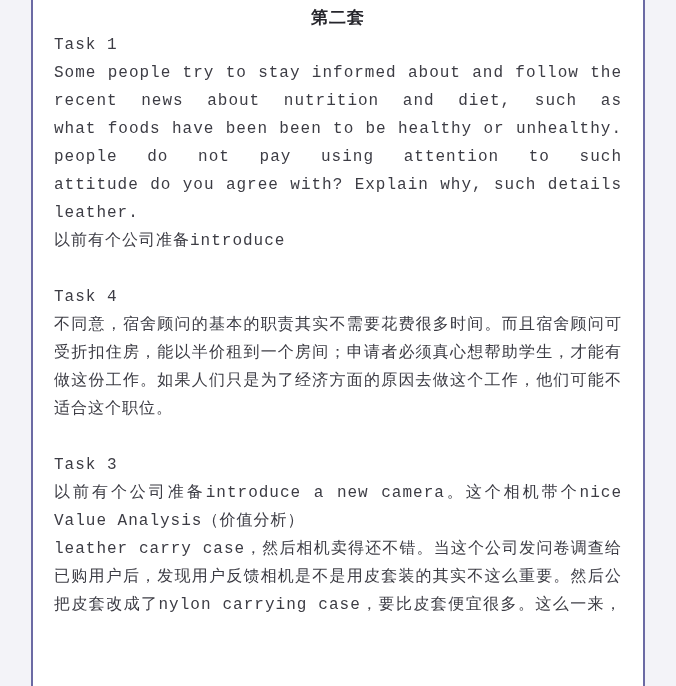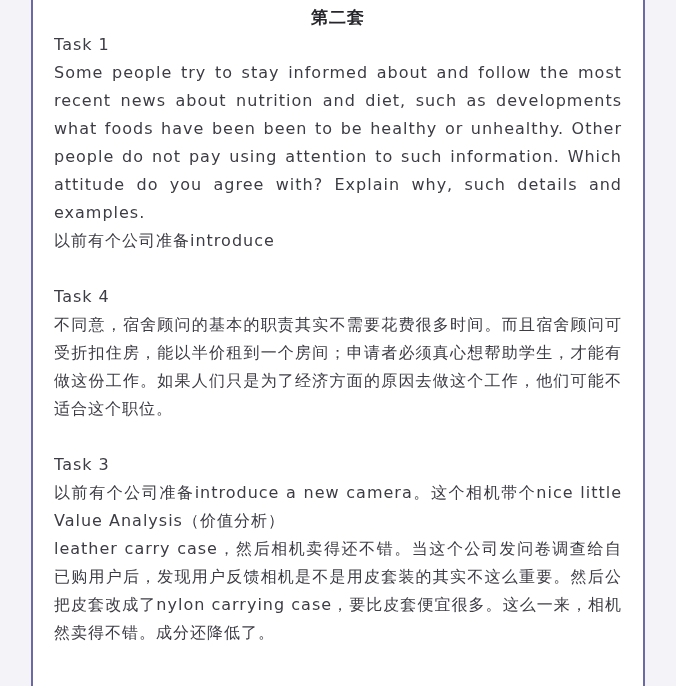--- a/index.html
+++ b/index.html
@@ -27,20 +27,21 @@
     font-size: 17px;
     letter-spacing: 1px;
     color: var(--title-color, #26262c);
   }
   .line {
     height: 28px; line-height: 28px;
     font-size: 16px;
     letter-spacing: 1px;
     overflow: hidden;
     white-space: normal;
+    font-family: Liberation Mono, monospace;
   }
   .line.fill {
     text-align: justify;
     text-align-last: justify;
     -moz-text-align-last: justify;
   }
   .spacer { height: 28px; }
 </style>
 </head>
 <body>
@@ -50,37 +51,36 @@
   <div class="content">
     <div class="title">第二套</div>
     <div id="sections">
         <div>
           <div class="line">Task 1</div>
           <div class="line fill">Some people try to stay informed about and follow the most</div>
           <div class="line fill">recent news about nutrition and diet, such as developments on</div>
           <div class="line fill">what foods have been been to be healthy or unhealthy. Other</div>
           <div class="line fill">people do not pay using attention to such information. Which</div>
           <div class="line fill">attitude do you agree with? Explain why, such details and</div>
-          <div class="line">examples.</div>
+          <div class="line">leather.</div>
           <div class="line">以前有个公司准备introduce</div>
         </div>
         <div class="spacer"></div>
         <div>
           <div class="line">Task 4</div>
           <div class="line fill">不同意，宿舍顾问的基本的职责其实不需要花费很多时间。而且宿舍顾问可以享</div>
           <div class="line fill">受折扣住房，能以半价租到一个房间；申请者必须真心想帮助学生，才能有效地</div>
           <div class="line fill">做这份工作。如果人们只是为了经济方面的原因去做这个工作，他们可能不一定</div>
           <div class="line">适合这个职位。</div>
         </div>
         <div class="spacer"></div>
         <div>
           <div class="line">Task 3</div>
           <div class="line fill">以前有个公司准备introduce a new camera。这个相机带个nice little</div>
           <div class="line">Value Analysis（价值分析）</div>
           <div class="line fill">leather carry case，然后相机卖得还不错。当这个公司发问卷调查给自己的</div>
           <div class="line fill">已购用户后，发现用户反馈相机是不是用皮套装的其实不这么重要。然后公司就</div>
           <div class="line fill">把皮套改成了nylon carrying case，要比皮套便宜很多。这么一来，相机依</div>
-          <div class="line">然卖得不错。成分还降低了。</div>
         </div>
       </div>
   </div>
   <div class="margin"></div>
 </div>
 
 </body></html>

